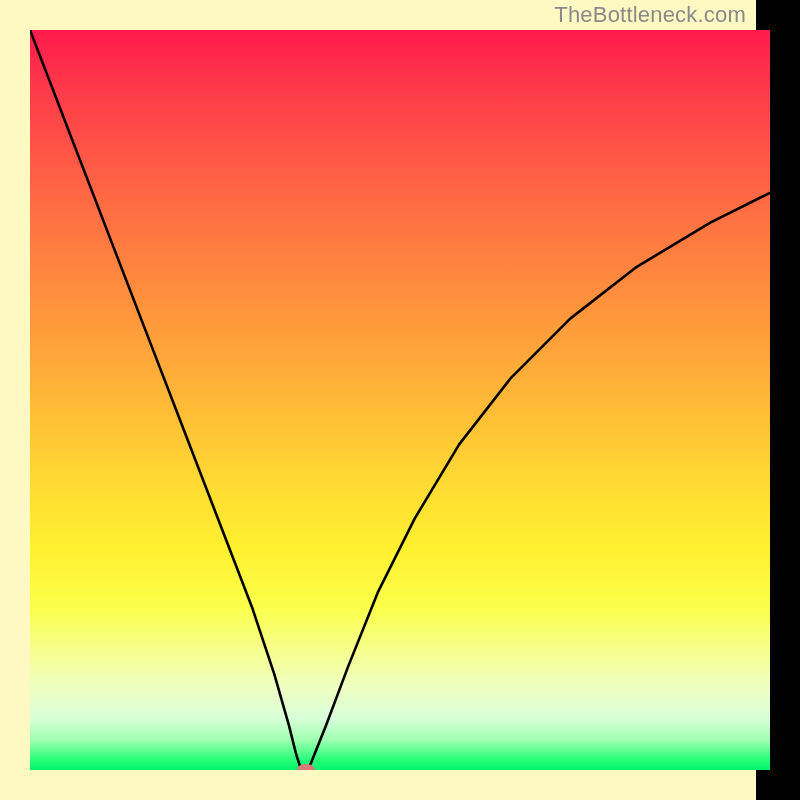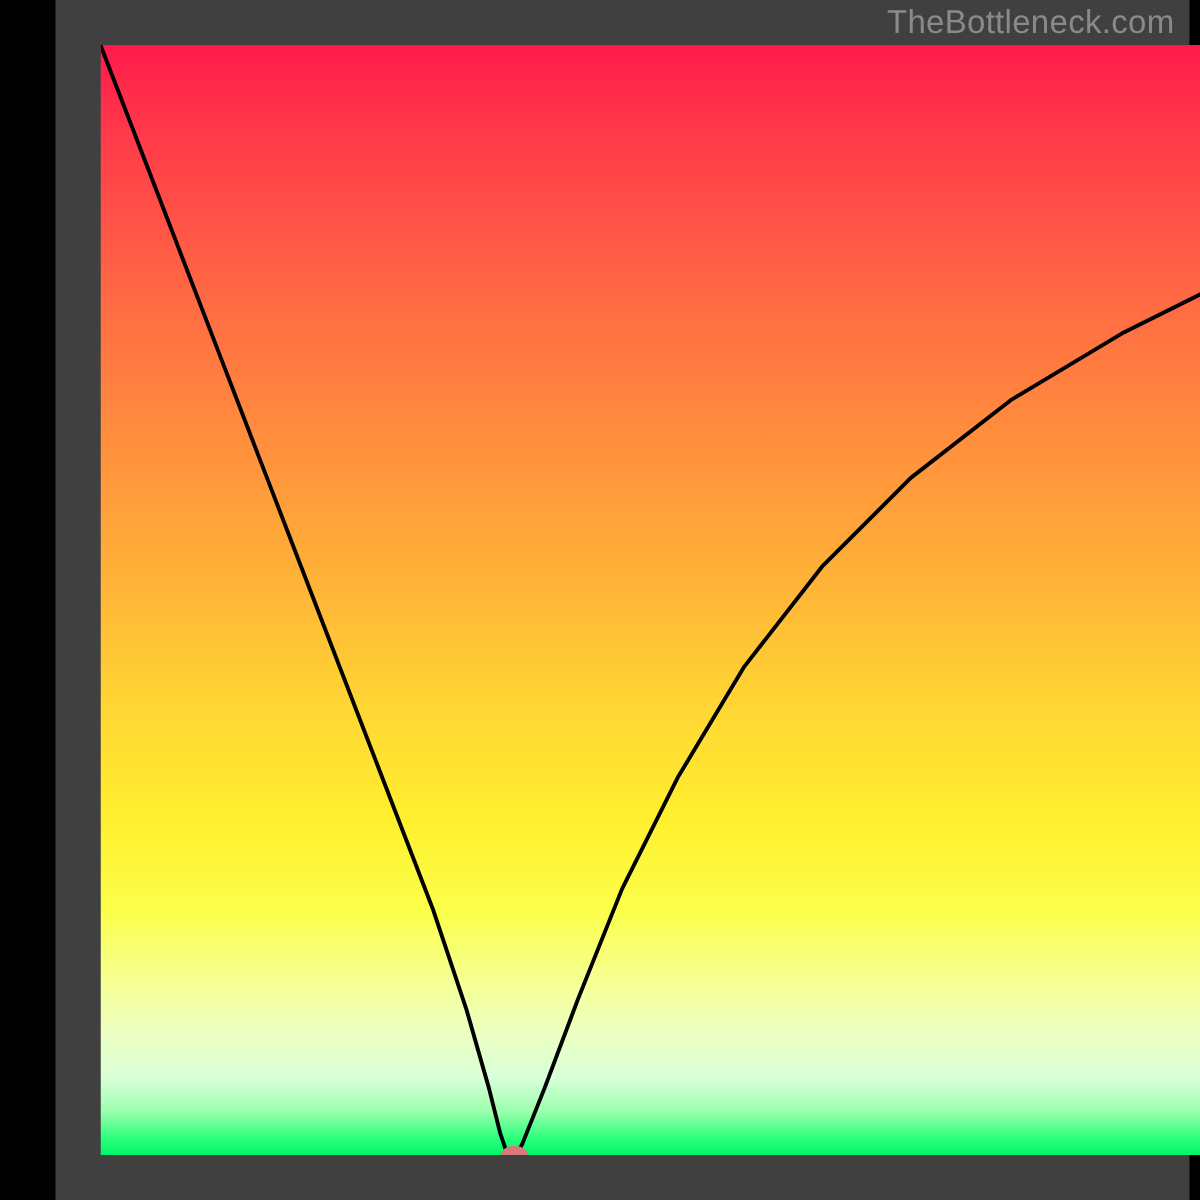--- a/index.html
+++ b/index.html
@@ -8,22 +8,21 @@
     width: 800px;
     height: 800px;
     background: #000;
     font-family: Arial, Helvetica, sans-serif;
     overflow: hidden;
   }
   .frame {
     position: relative;
     width: 756px;
     height: 800px;
-    background: #404040;
-    margin-left: 37px;
+    background: #fef9c3;
   }
   .watermark {
     position: absolute;
     top: 2px;
     right: 10px;
     color: #8a8a8a;
     font-size: 22px;
     font-weight: 500;
     letter-spacing: 0.2px;
     z-index: 10;

